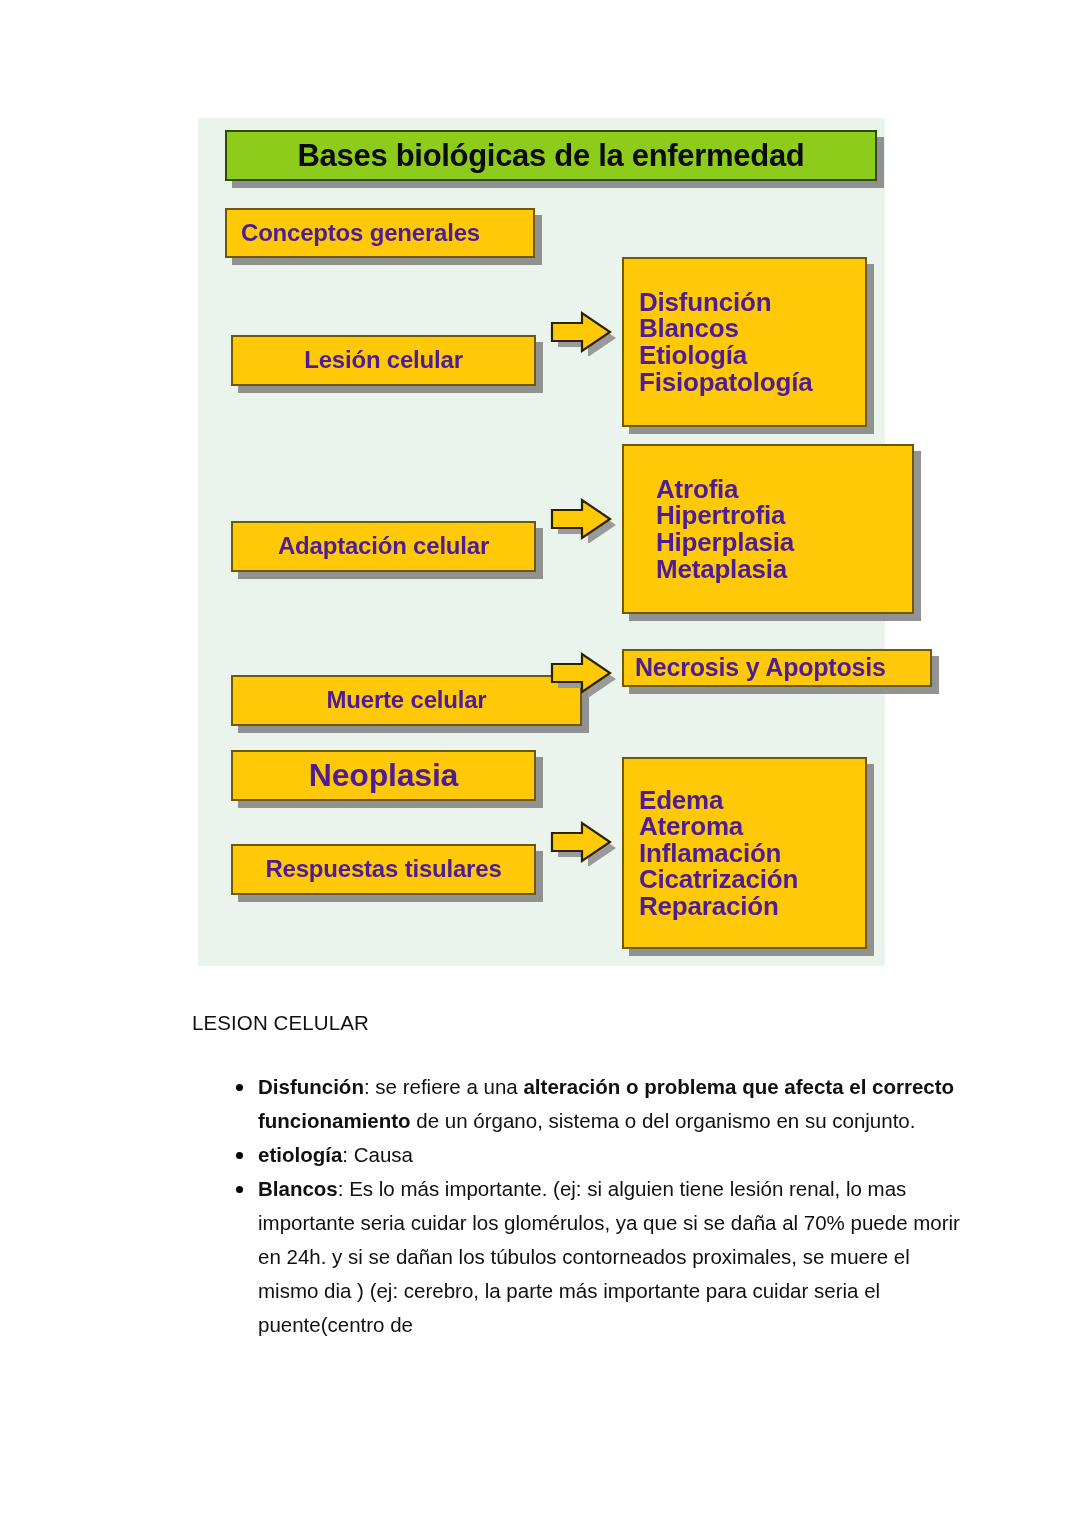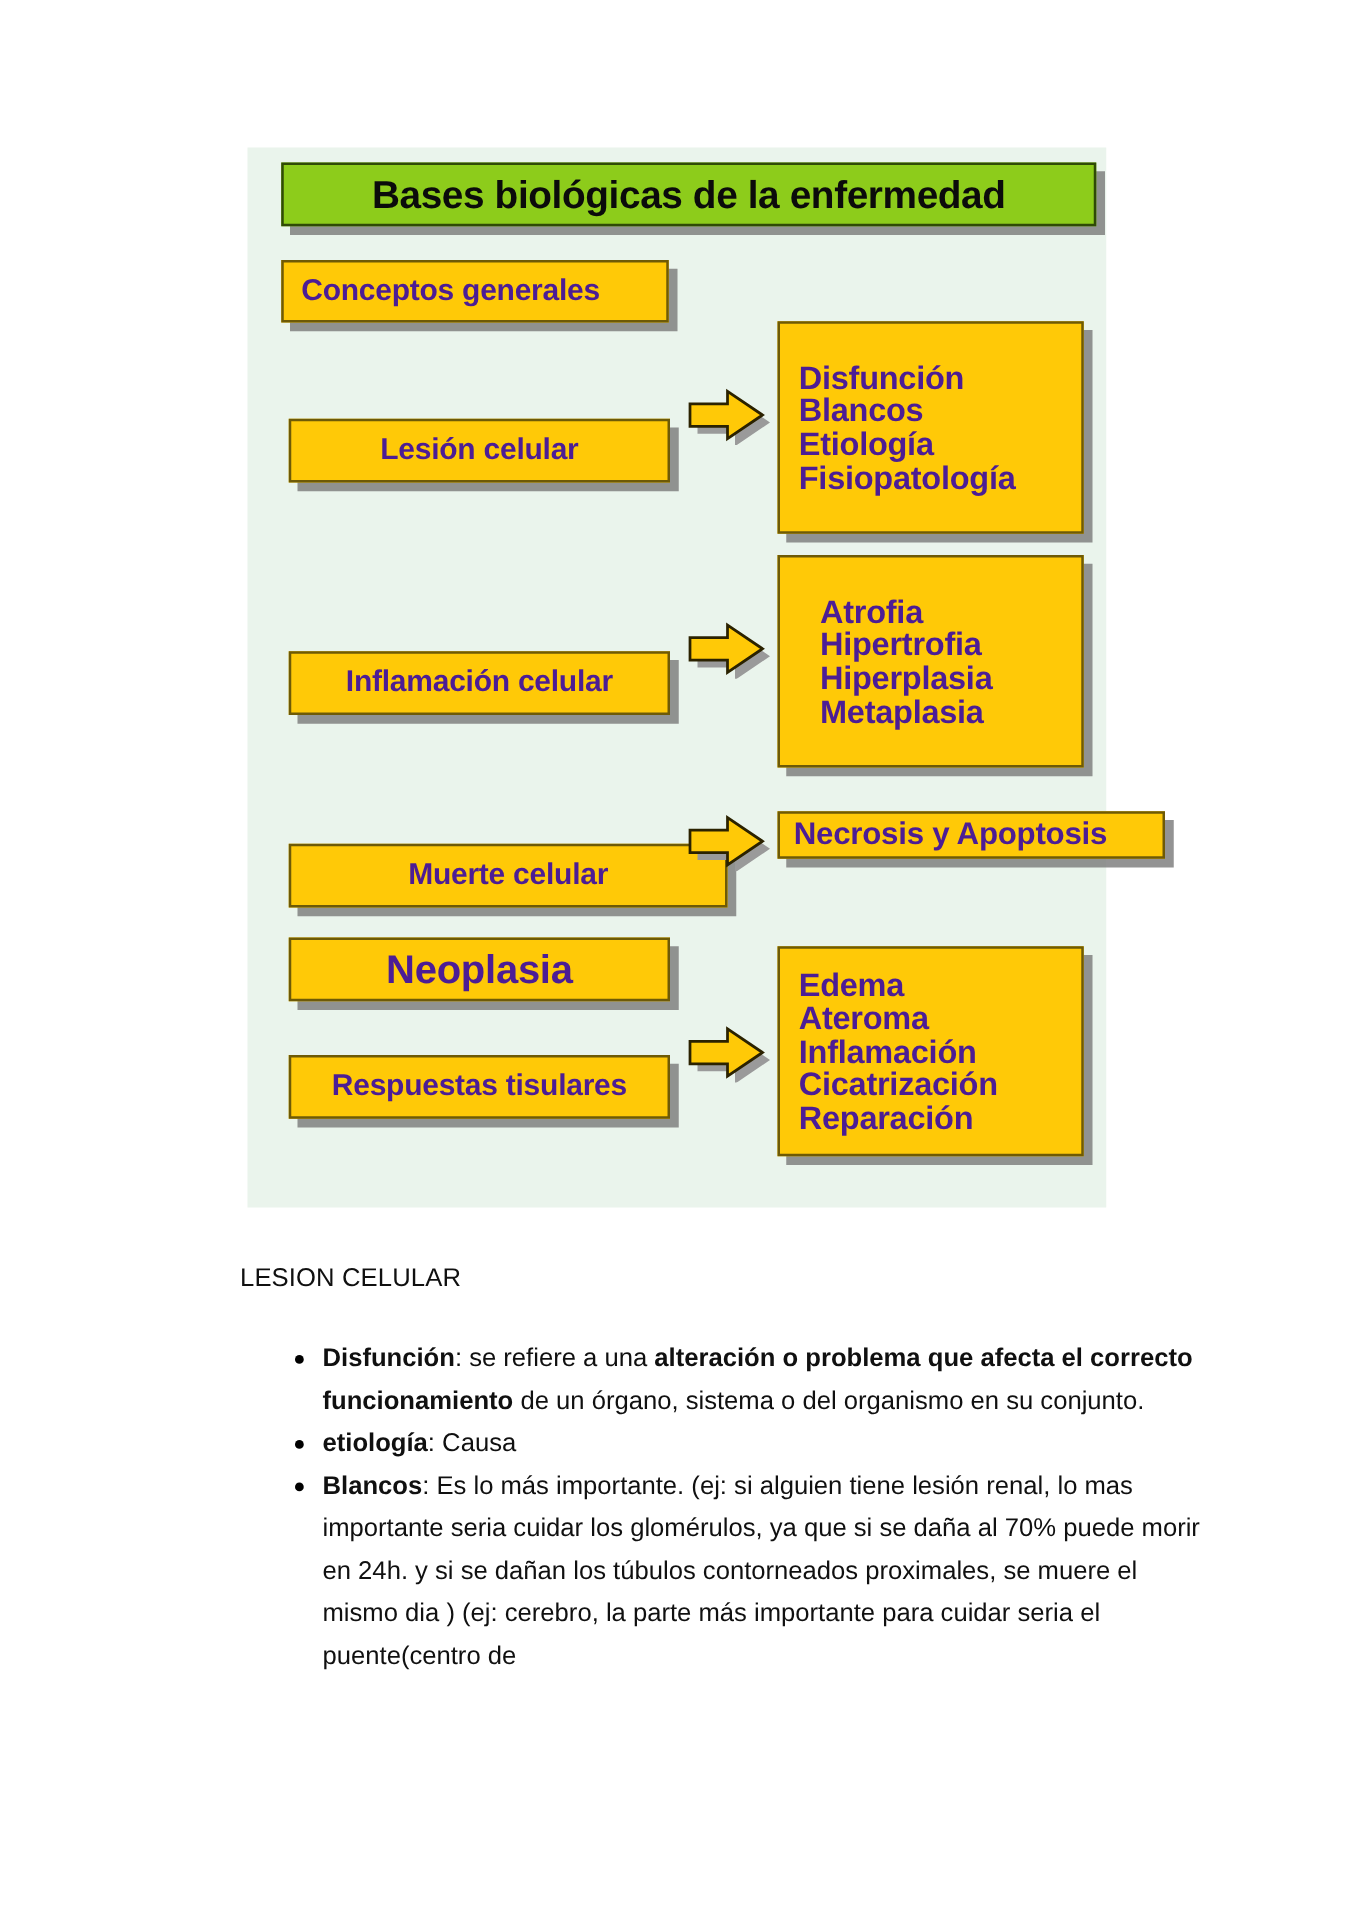--- a/index.html
+++ b/index.html
@@ -70,23 +70,23 @@
   
   #box-conceptos { left: 27px;  top: 90px;  width: 310px; height: 50px; padding-left: 14px; font-size: 24px; }
   #box-lesion    { left: 33px;  top: 189px; width: 305px; height: 51px; font-size: 24px; }
   #box-adaptacion{ left: 33px;  top: 375px; width: 305px; height: 51px; font-size: 24px; }
   #box-muerte    { left: 33px;  top: 529px; width: 351px; height: 51px; font-size: 24px; }
   #box-neoplasia { left: 33px;  top: 604px; width: 305px; height: 51px; font-size: 32px; }
   #box-respuestas{ left: 33px;  top: 698px; width: 305px; height: 51px; font-size: 24px; }
 
   
   #box-disfuncion { left: 424px; top: 139px; width: 245px; height: 170px; font-size: 26px; }
-  #box-adapt-out  { left: 424px; top: 326px; width: 245px; height: 170px; font-size: 26px; padding-left: 32px; }
+  #box-adapt-out  { left: 424px; top: 326px; width: 292px; height: 170px; font-size: 26px; padding-left: 32px; }
   #box-necrosis   { left: 424px; top: 531px; width: 310px; height: 38px; font-size: 25px; padding-left: 11px; }
-  #box-respt-out  { left: 424px; top: 639px; width: 245px; height: 168px; font-size: 26px; }
+  #box-respt-out  { left: 424px; top: 639px; width: 245px; height: 192px; font-size: 26px; }
 
   
   .arrow {
     position: absolute;
     width: 72px;
     height: 48px;
   }
   #arrow-1 { left: 348px; top: 190px; }
   #arrow-2 { left: 348px; top: 377px; }
   #arrow-3 { left: 348px; top: 531px; }
@@ -143,21 +143,21 @@
 
   <div class="dbox" id="box-conceptos">
     <span>Conceptos generales</span>
   </div>
 
   <div class="dbox center" id="box-lesion">
     <span>Lesión celular</span>
   </div>
 
   <div class="dbox center" id="box-adaptacion">
-    <span>Inflamación celular</span>
+    <span>Adaptación celular</span>
   </div>
 
   <div class="dbox center" id="box-muerte">
     <span>Muerte celular</span>
   </div>
 
   <div class="dbox center" id="box-neoplasia">
     <span>Neoplasia</span>
   </div>
 

